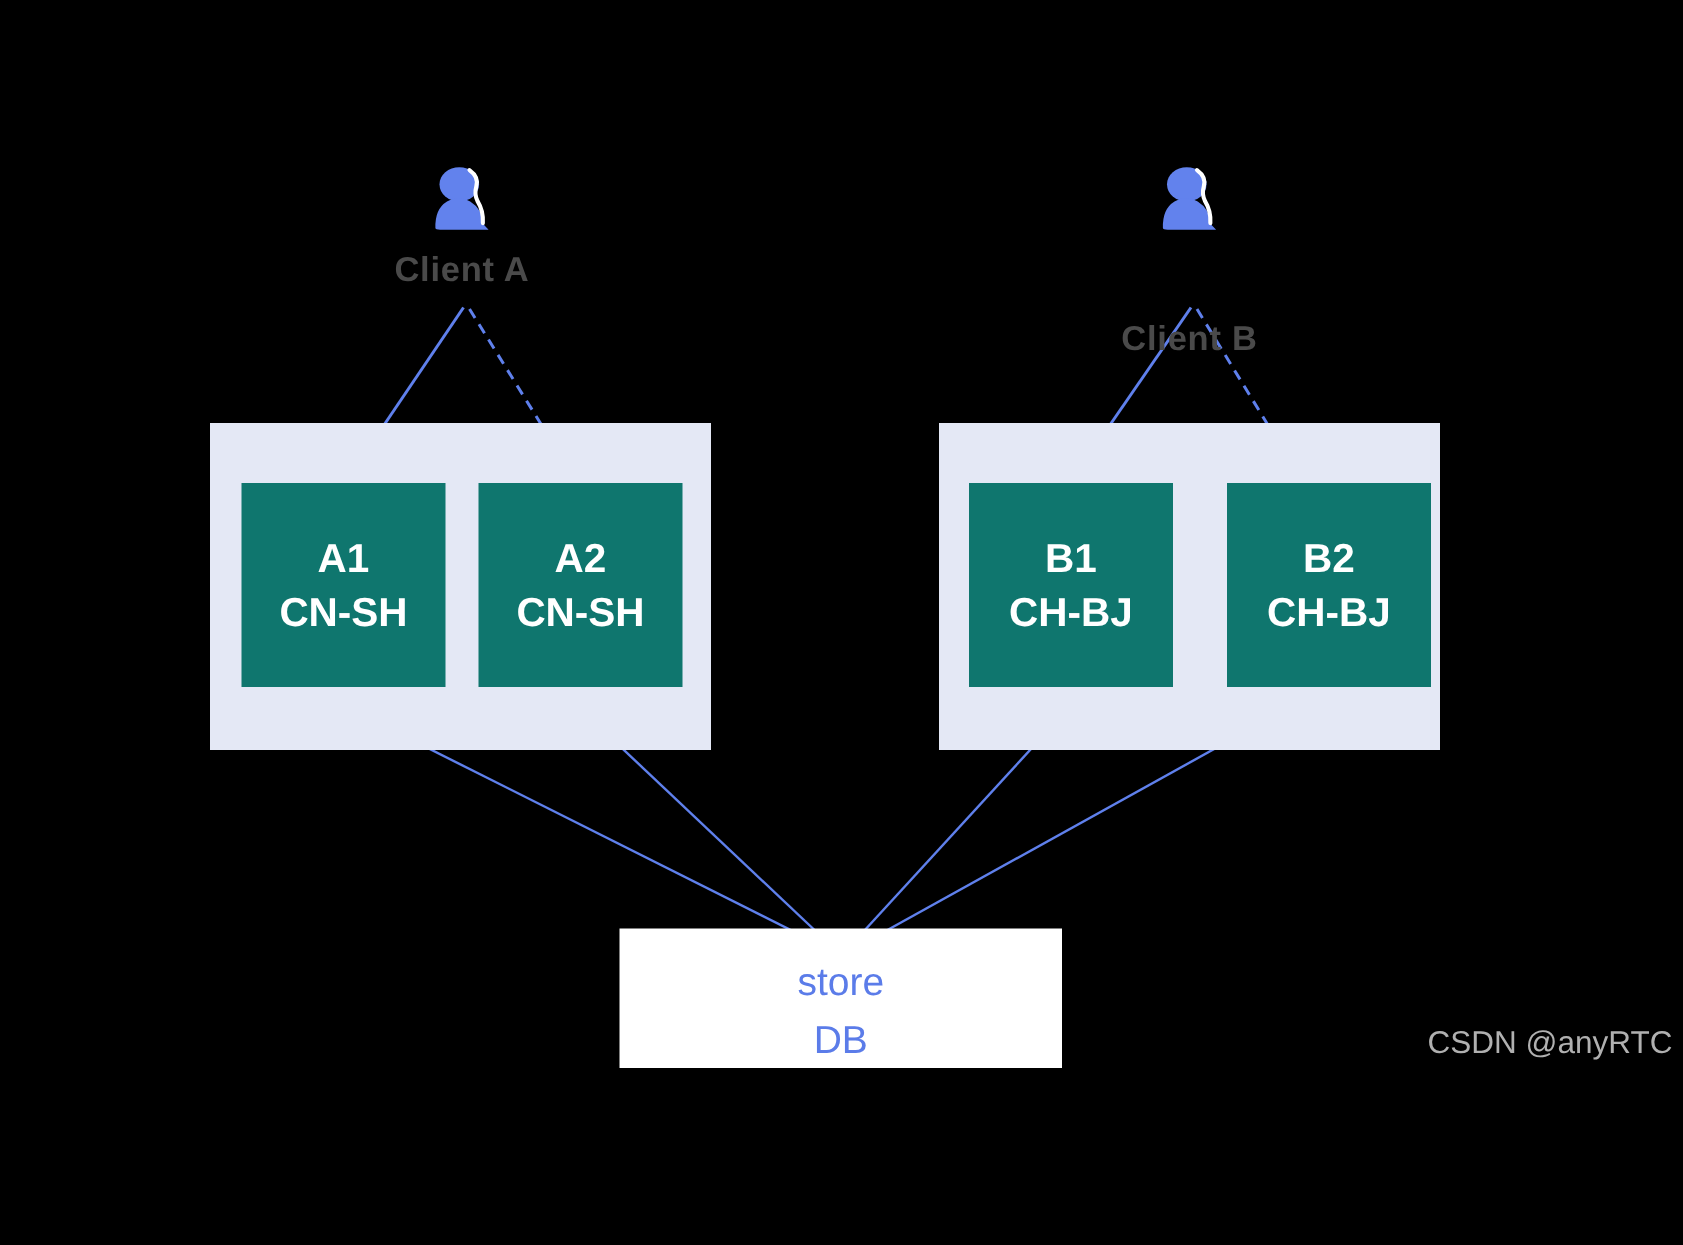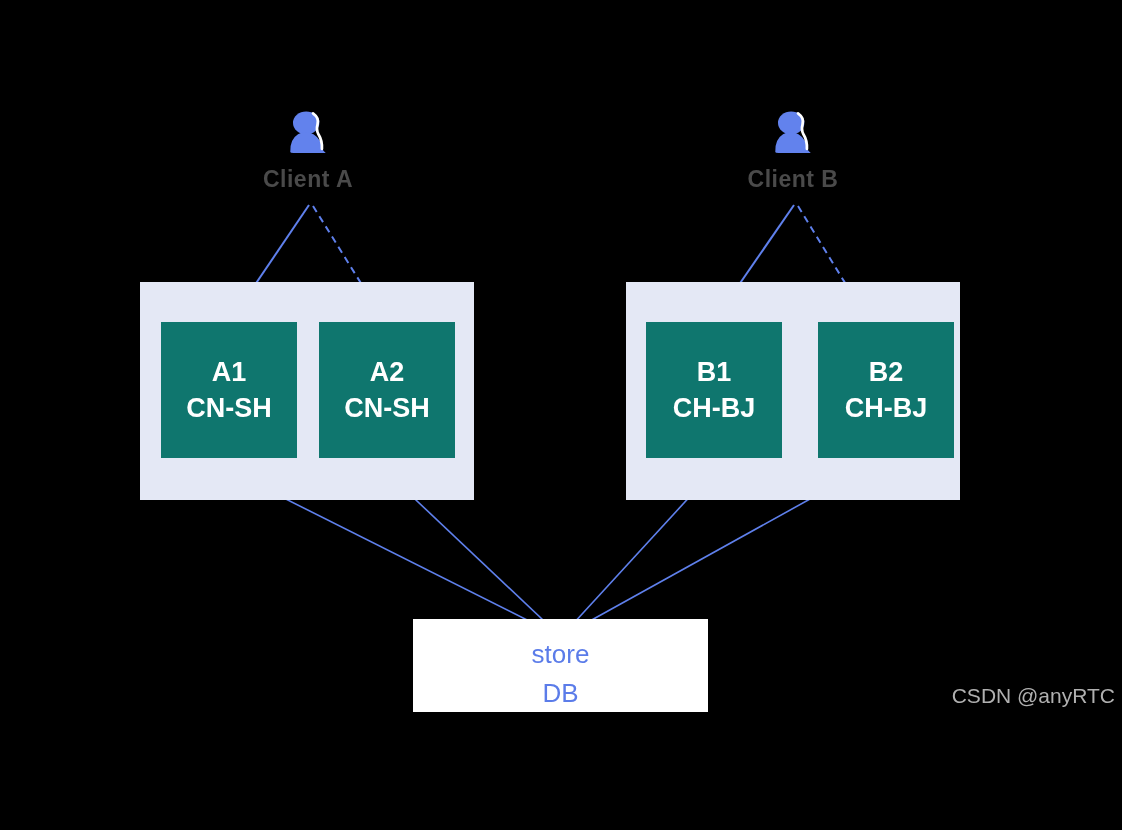--- a/index.html
+++ b/index.html
@@ -24,21 +24,21 @@
   }
   .client {
     position: absolute;
     width: 120px;
     top: 110px;
     display: flex;
     flex-direction: column;
     align-items: center;
   }
   .client-a { left: 248px; }
-  .client-b { left: 733px; }
+  .client-b { left: 733px; gap: 46px; }
   .client-label {
     margin-top: 12px;
     font-size: 23px;
     font-weight: 600;
     color: #4a4a4a;
     letter-spacing: 0.5px;
     white-space: nowrap;
   }
   .cluster {
     position: absolute;

